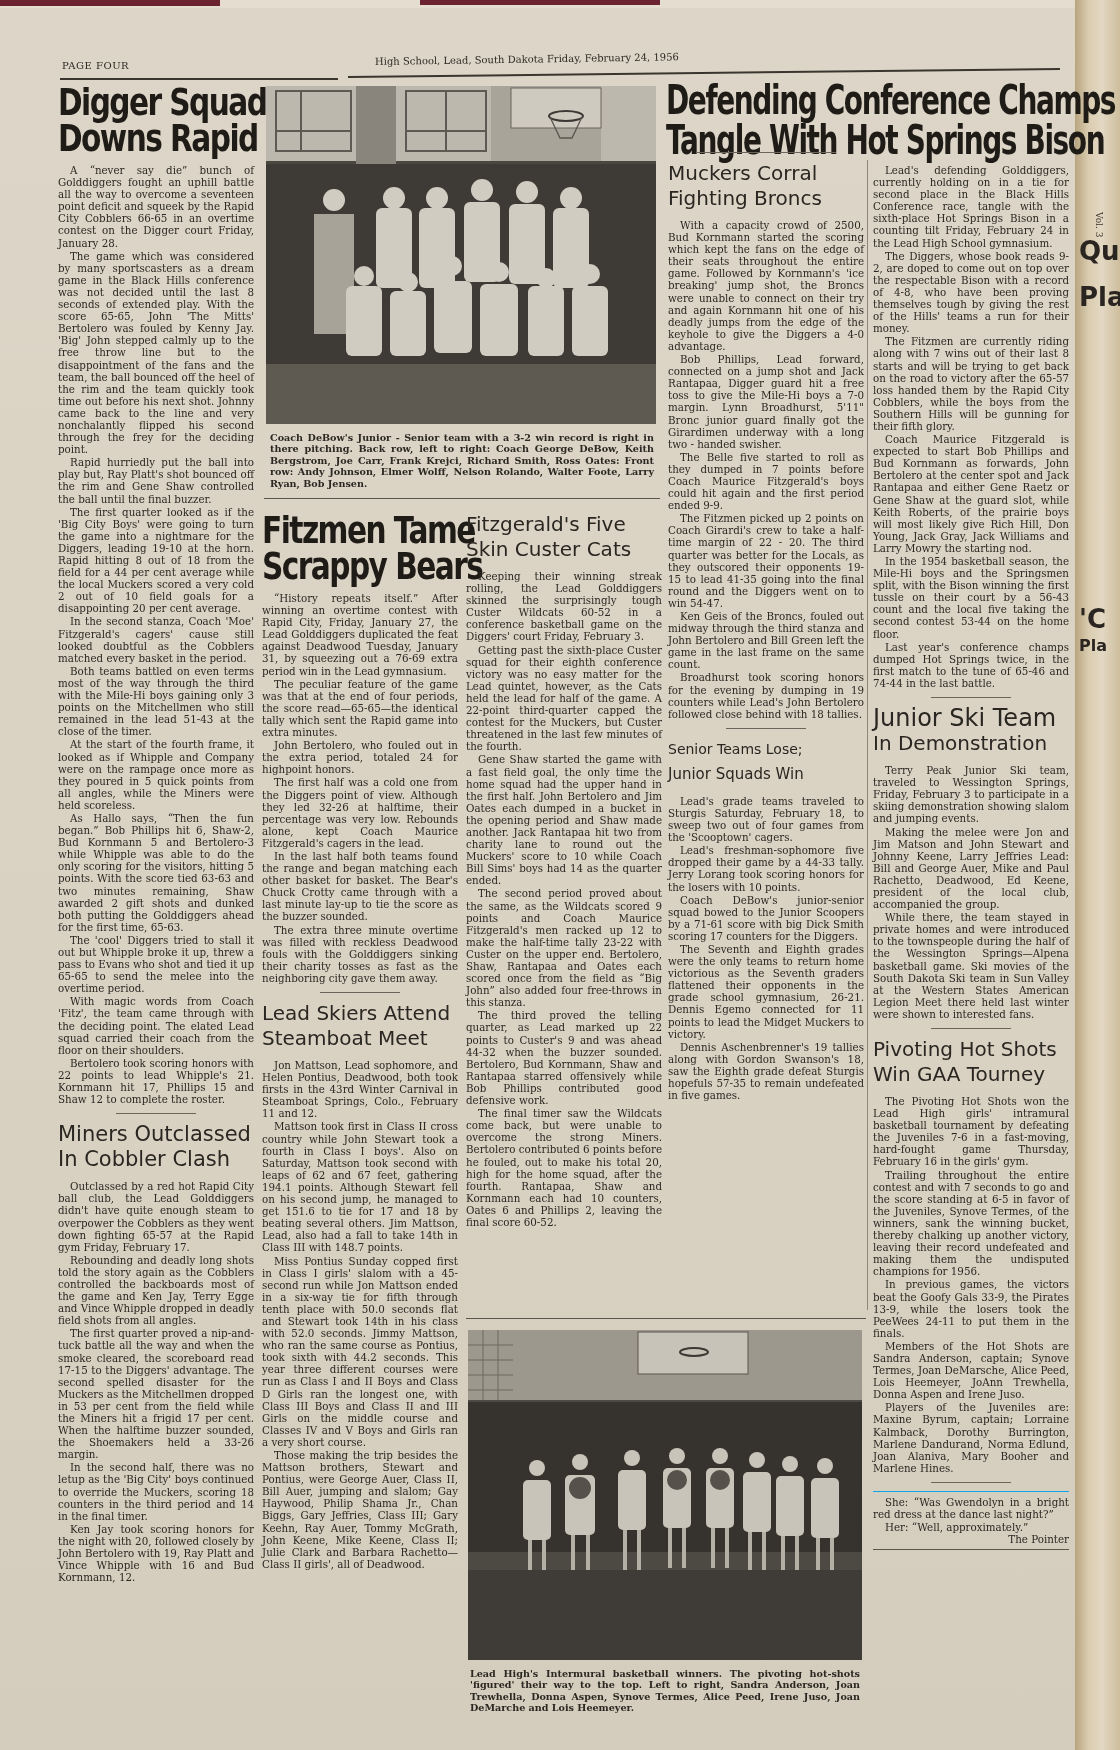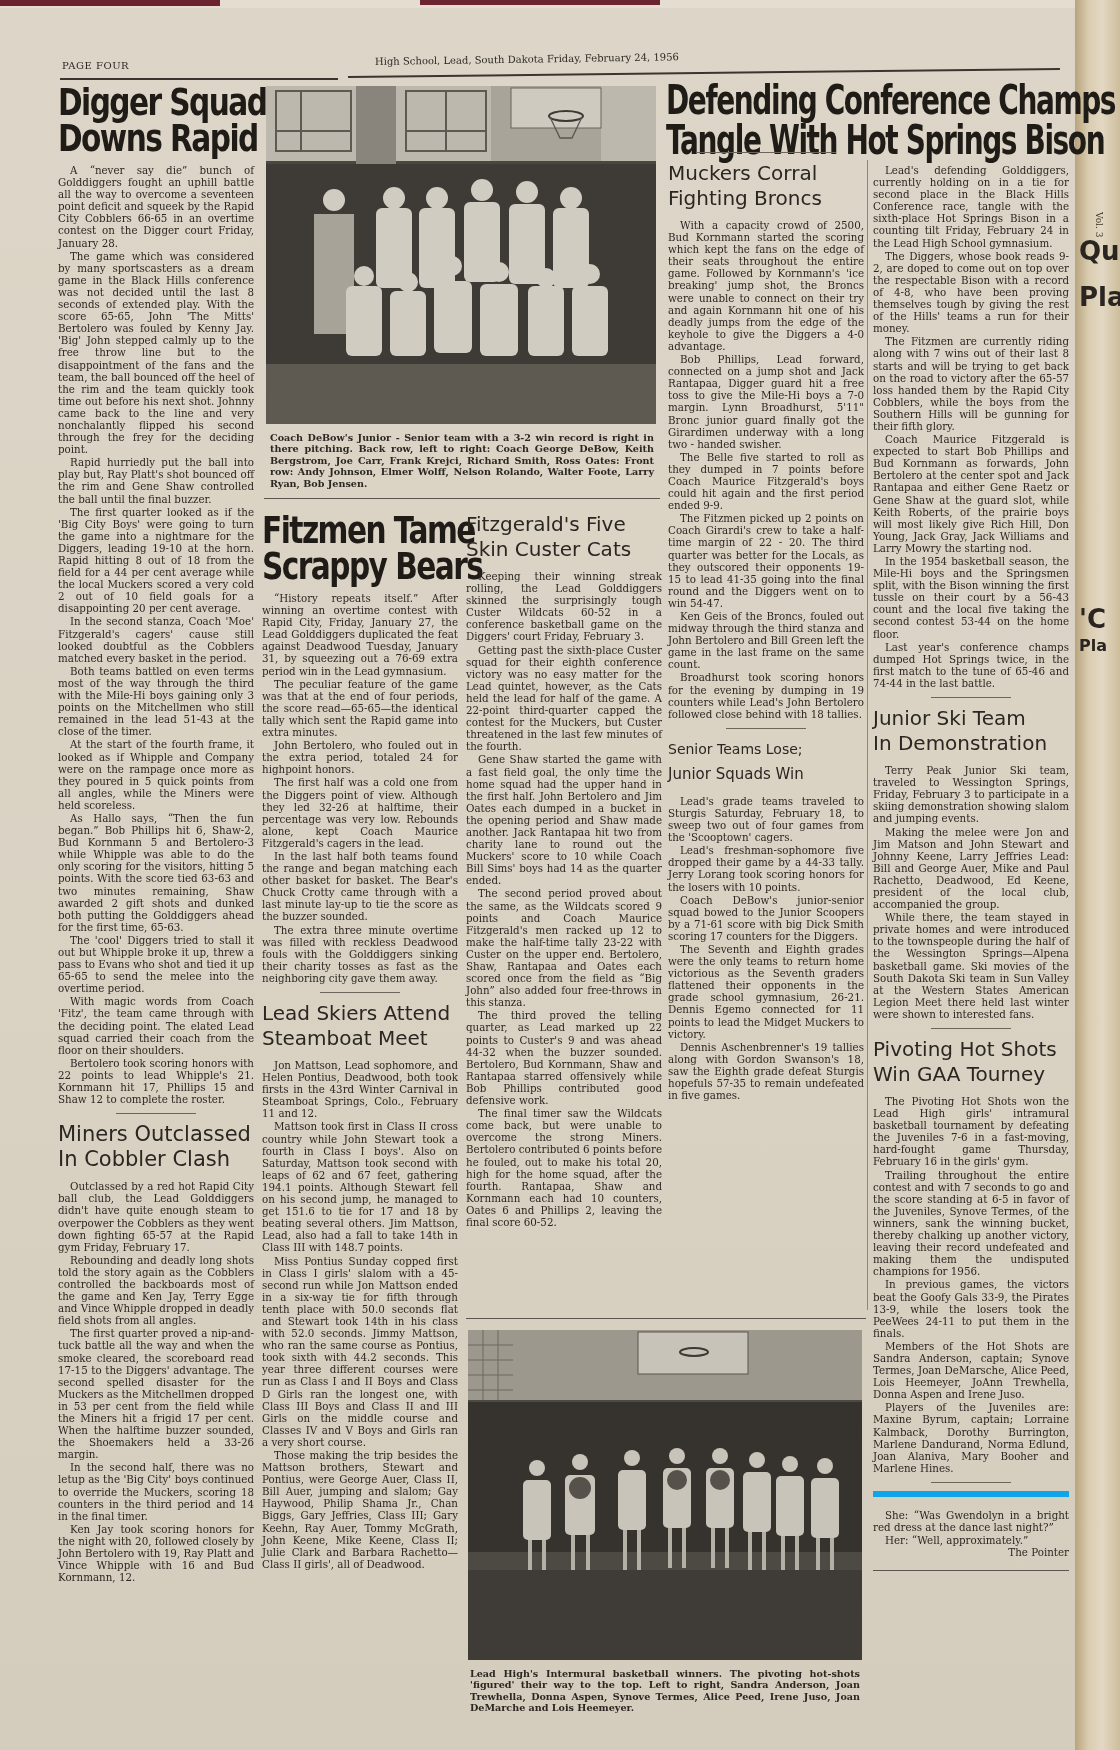--- a/index.html
+++ b/index.html
@@ -263,32 +263,32 @@
 <div class="col-rule" style="left:867px;top:160px;height:1150px;"></div>
 
 <div class="col" style="left:873px;top:164px;width:196px;">
   <p>Lead's defending Golddiggers, currently holding on in a tie for second place in the Black Hills Conference race, tangle with the sixth-place Hot Springs Bison in a counting tilt Friday, February 24 in the Lead High School gymnasium.</p>
   <p>The Diggers, whose book reads 9-2, are doped to come out on top over the respectable Bison with a record of 4-8, who have been proving themselves tough by giving the rest of the Hills' teams a run for their money.</p>
   <p>The Fitzmen are currently riding along with 7 wins out of their last 8 starts and will be trying to get back on the road to victory after the 65-57 loss handed them by the Rapid City Cobblers, while the boys from the Southern Hills will be gunning for their fifth glory.</p>
   <p>Coach Maurice Fitzgerald is expected to start Bob Phillips and Bud Kornmann as forwards, John Bertolero at the center spot and Jack Rantapaa and either Gene Raetz or Gene Shaw at the guard slot, while Keith Roberts, of the prairie boys will most likely give Rich Hill, Don Young, Jack Gray, Jack Williams and Larry Mowry the starting nod.</p>
   <p>In the 1954 basketball season, the Mile-Hi boys and the Springsmen split, with the Bison winning the first tussle on their court by a 56-43 count and the local five taking the second contest 53-44 on the home floor.</p>
   <p>Last year's conference champs dumped Hot Springs twice, in the first match to the tune of 65-46 and 74-44 in the last battle.</p>
   <div class="divider"></div>
-  <div class="hl-geo" style="font-size:20px;">Junior Ski Team</div>
+  <div class="hl-geo" style="font-size:24px;">Junior Ski Team</div>
   <div class="hl-geo" style="font-size:20px;margin-bottom:8px;">In Demonstration</div>
   <p>Terry Peak Junior Ski team, traveled to Wessington Springs, Friday, February 3 to participate in a skiing demonstration showing slalom and jumping events.</p>
   <p>Making the melee were Jon and Jim Matson and John Stewart and Johnny Keene, Larry Jeffries Lead: Bill and George Auer, Mike and Paul Rachetto, Deadwood, Ed Keene, president of the local club, accompanied the group.</p>
   <p>While there, the team stayed in private homes and were introduced to the townspeople during the half of the Wessington Springs—Alpena basketball game. Ski movies of the South Dakota Ski team in Sun Valley at the Western States American Legion Meet there held last winter were shown to interested fans.</p>
   <div class="divider"></div>
   <div class="hl-geo" style="font-size:20px;">Pivoting Hot Shots</div>
   <div class="hl-geo" style="font-size:20px;margin-bottom:8px;">Win GAA Tourney</div>
   <p>The Pivoting Hot Shots won the Lead High girls' intramural basketball tournament by defeating the Juveniles 7-6 in a fast-moving, hard-fought game Thursday, February 16 in the girls' gym.</p>
   <p>Trailing throughout the entire contest and with 7 seconds to go and the score standing at 6-5 in favor of the Juveniles, Synove Termes, of the winners, sank the winning bucket, thereby chalking up another victory, leaving their record undefeated and making them the undisputed champions for 1956.</p>
   <p>In previous games, the victors beat the Goofy Gals 33-9, the Pirates 13-9, while the losers took the PeeWees 24-11 to put them in the finals.</p>
   <p>Members of the Hot Shots are Sandra Anderson, captain; Synove Termes, Joan DeMarsche, Alice Peed, Lois Heemeyer, JoAnn Trewhella, Donna Aspen and Irene Juso.</p>
   <p>Players of the Juveniles are: Maxine Byrum, captain; Lorraine Kalmback, Dorothy Burrington, Marlene Dandurand, Norma Edlund, Joan Alaniva, Mary Booher and Marlene Hines.</p>
   <div class="divider"></div>
-  <div style="border-top:6px solid #0ea5e9;border-bottom:1px solid #5a554d;padding:12px 0;">
+  <div style="border-top:1px solid #0ea5e9;border-bottom:1px solid #5a554d;padding:4px 0;">
     <p>She: “Was Gwendolyn in a bright red dress at the dance last night?”</p>
     <p>Her: “Well, approximately.”</p>
     <div style="text-align:right;">The Pointer</div>
   </div>
 </div>
 
 </body></html>

